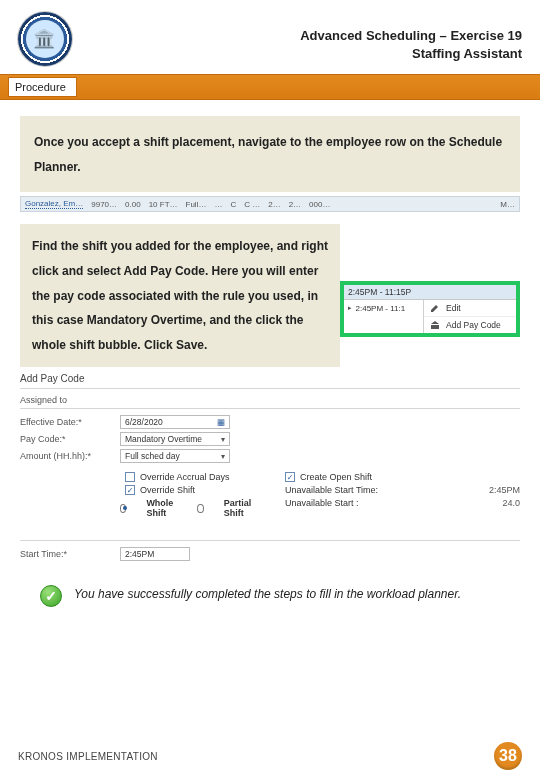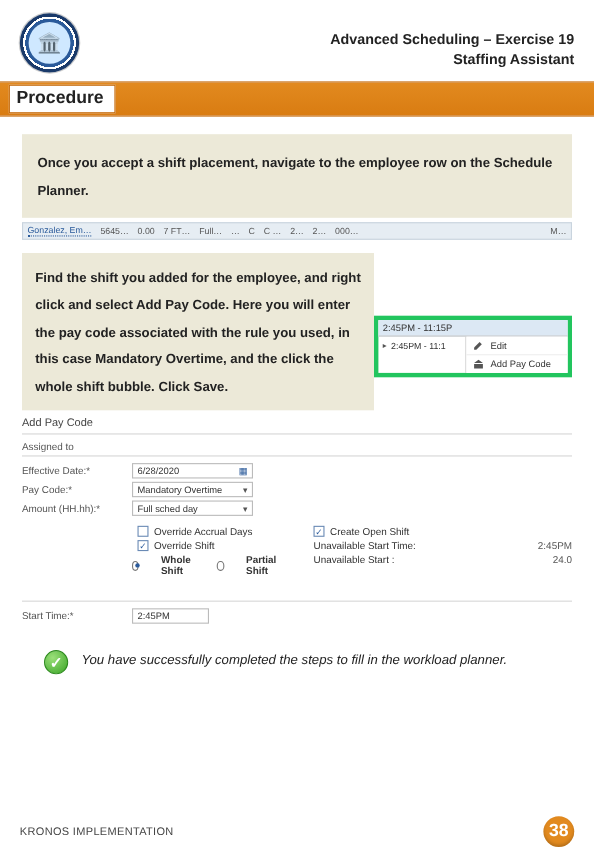--- a/index.html
+++ b/index.html
@@ -50,25 +50,25 @@
     background: linear-gradient(#e28a1f, #d97c12);
     color: #fff0e0;
     padding: 0;
     border-top: 1px solid #c56a0a;
     border-bottom: 1px solid #c56a0a;
   }
   .proc-bar-inner {
     background: #fff;
     display:inline-block;
     color:#222;
-    font-weight:bold;
+    font-weight:normal;
     padding: 3px 10px 3px 6px;
     border: 1px solid #c56a0a;
     margin: 2px 0 2px 8px;
-    font-size: 16px;
+    font-size: 11px;
     text-align: center;
   }
   .section-pad {
     padding: 0 20px;
   }
   .beige-box {
     background: #ece9d8;
     margin: 16px 0 0 0;
     padding: 14px 14px 12px 14px;
     font-size: 12px;
@@ -205,23 +205,23 @@
 <div class="proc-bar">
   <span class="proc-bar-inner">Procedure</span>
 </div>
 
 <div class="section-pad">
   <div class="beige-box">Once you accept a shift placement, navigate to the employee row on the Schedule Planner.</div>
 </div>
 
 <div class="sched-table">
   <span class="sched-emp">Gonzalez, Em…</span>
-  <span>5645…</span>
+  <span>9970…</span>
   <span>0.00</span>
-  <span>7 FT…</span>
+  <span>10 FT…</span>
   <span>Full…</span>
   <span>…</span>
   <span>C</span>
   <span>C …</span>
   <span>2…</span>
   <span>2…</span>
   <span>000…</span>
   <span style="margin-left:auto">M…</span>
 </div>
 

